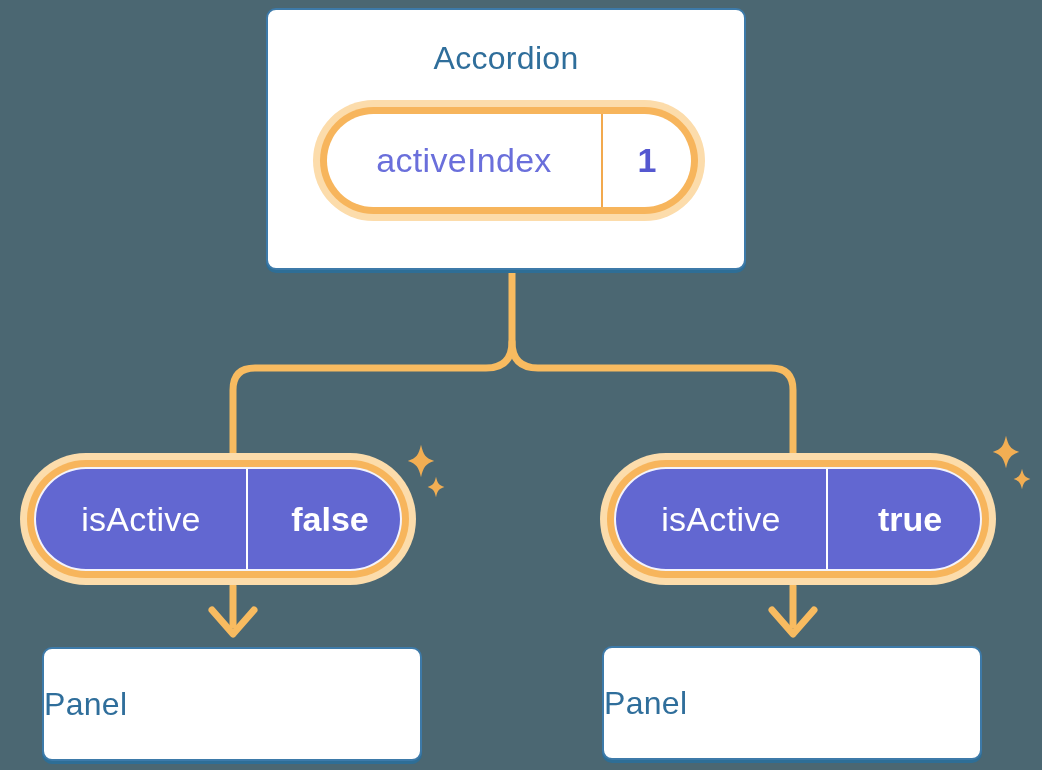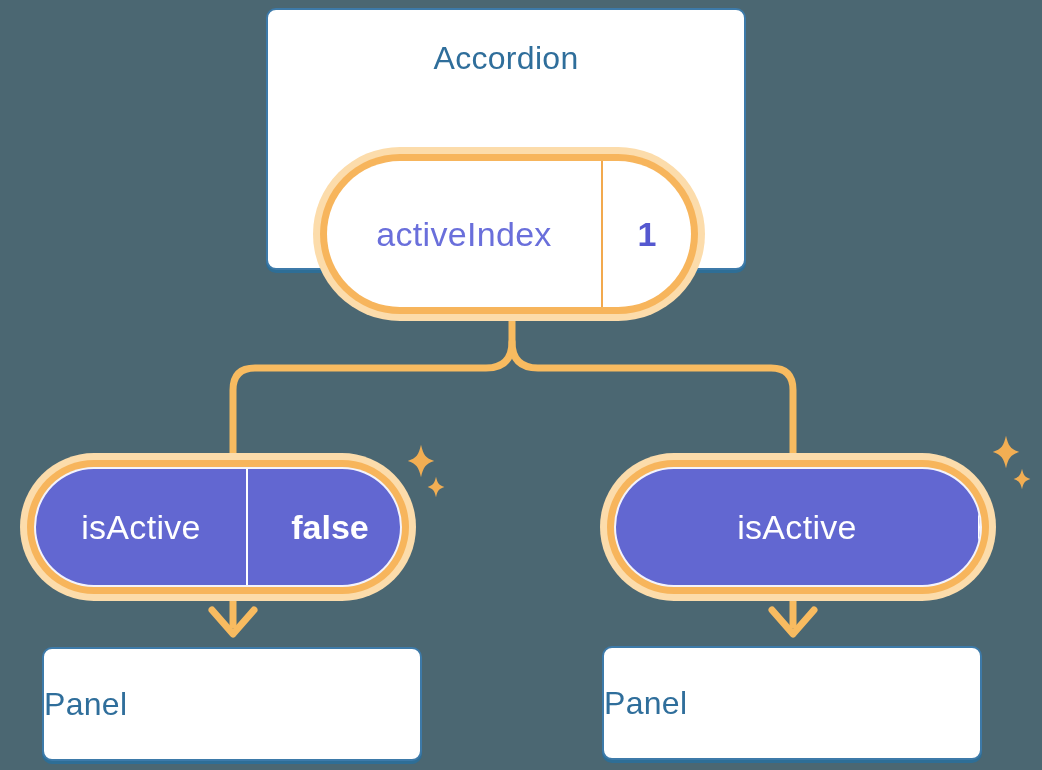--- a/index.html
+++ b/index.html
@@ -48,27 +48,27 @@
     background:var(--glow);padding:7px;
   }
   .pill-mid{
     width:100%;height:100%;border-radius:999px;
     background:var(--orange);padding:7px;
   }
   .pill-inner{
     width:100%;height:100%;border-radius:999px;
     display:flex;align-items:stretch;overflow:hidden;
   }
-  .state-pill{left:313px;top:100px;width:392px;height:174px;margin-top:47px;}
+  .state-pill{left:313px;top:100px;width:392px;height:121px;}
   .state-pill .pill-inner{background:#fff;}
   .state-pill .cell-label{color:var(--purple-label);}
   .state-pill .cell-value{width:88px;color:var(--purple-value);}
   .state-pill .pill-divider{background:var(--divider-orange);}
 
-  .prop-pill{width:396px;height:148px;}
+  .prop-pill{width:396px;height:132px;}
   .prop-pill-left{left:20px;top:453px;}
   .prop-pill-right{left:600px;top:453px;}
   .prop-pill .pill-inner{
     background:var(--purple);
     border:2px solid rgba(255,255,255,.92);
   }
   .prop-pill .cell-label{color:var(--white-text);}
   .prop-pill .cell-value{width:152px;color:var(--white-text);padding-left:12px;}
   .prop-pill .pill-divider{background:#fff;}
 
@@ -130,20 +130,21 @@
         <div class="cell-value">false</div>
       </div>
     </div>
   </div>
 
   <div class="pill-outer prop-pill prop-pill-right">
     <div class="pill-mid">
       <div class="pill-inner">
         <div class="cell-label">isActive</div>
         <div class="pill-divider"></div>
+        <div class="cell-value">true</div>
       </div>
     </div>
   </div>
 
   <div class="box panel-box panel-left">
     <div class="box-title">Panel</div>
   </div>
   <div class="box panel-box panel-right">
     <div class="box-title">Panel</div>
   </div>

